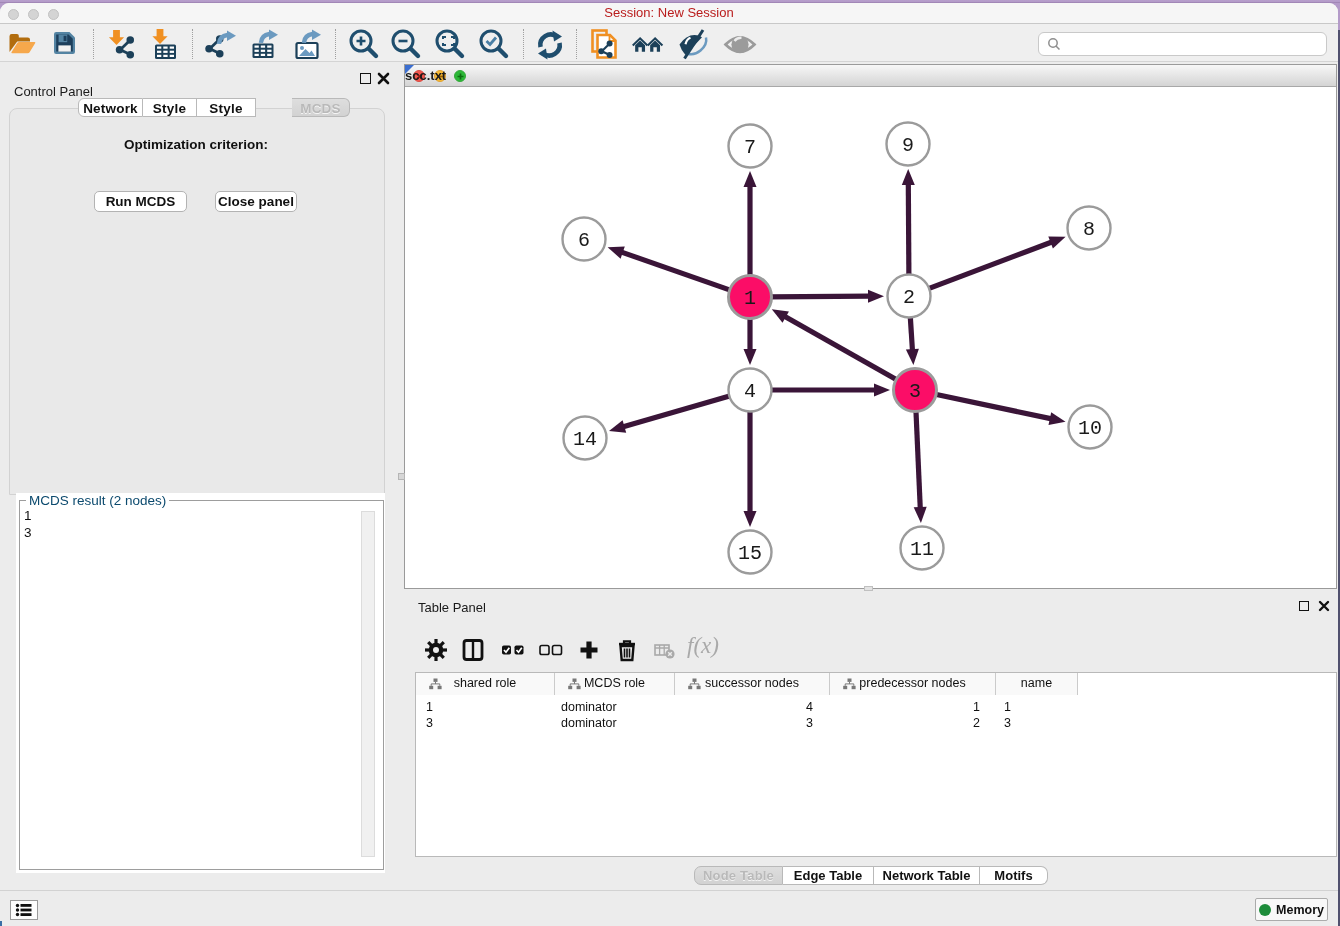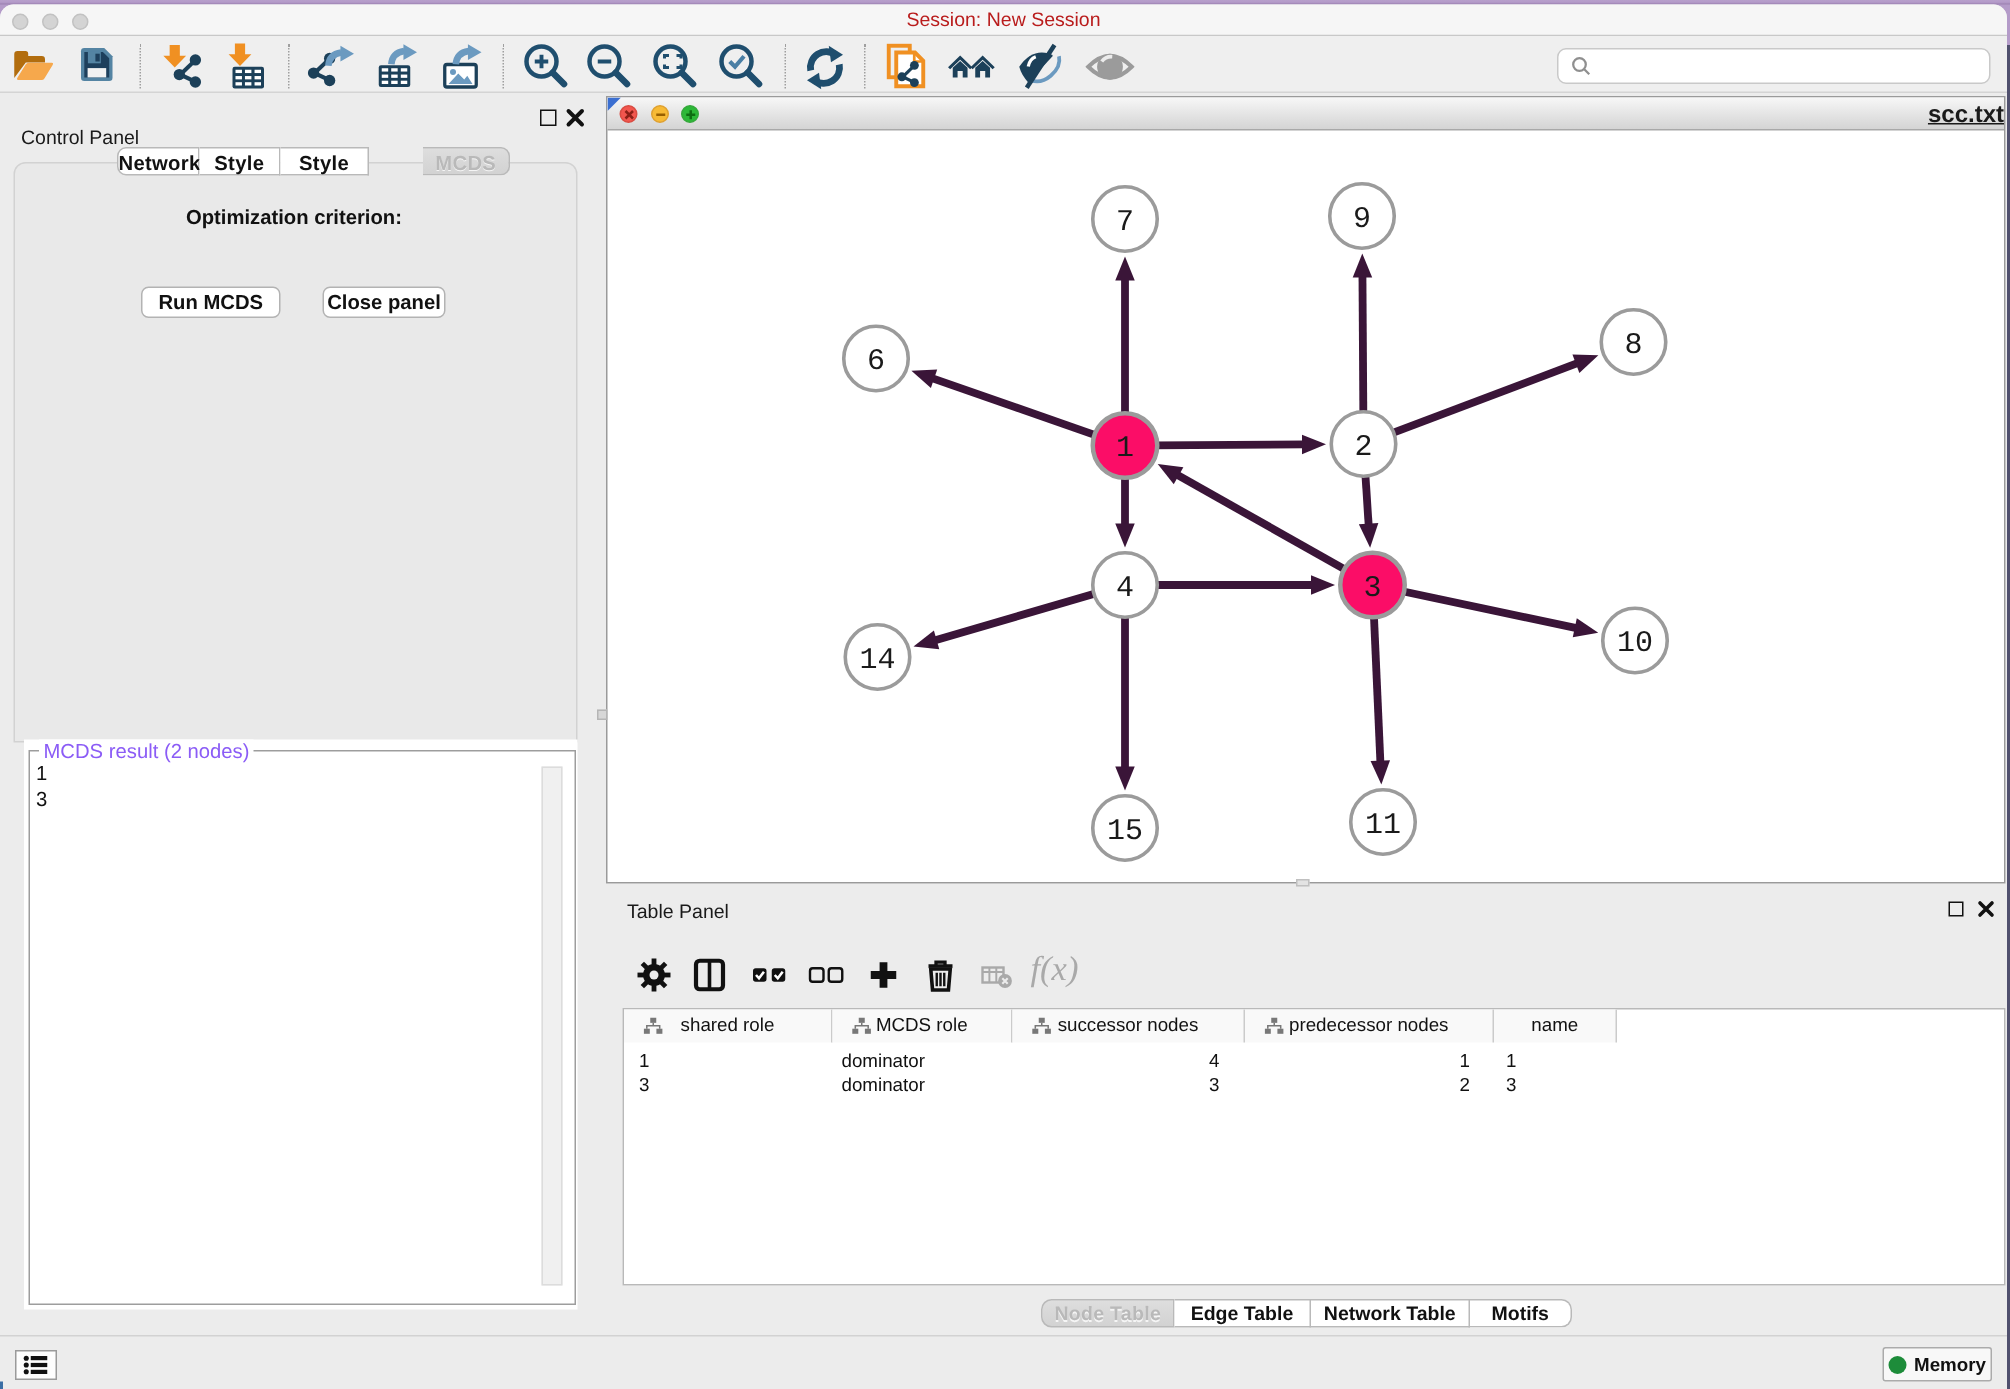--- a/index.html
+++ b/index.html
@@ -36,30 +36,30 @@
 #selbox{position:absolute;left:44px;top:95px;width:311px;height:22px;background:#fff;
  border:1px solid #b3b3b3;border-radius:5px;box-sizing:border-box;
  font-size:13.5px;font-weight:bold;color:#111;line-height:20px;padding-left:13px;}
 .btn{position:absolute;top:128px;height:21px;background:#fff;border:1px solid #b3b3b3;
  border-radius:5px;box-sizing:border-box;font-size:13.5px;font-weight:bold;color:#111;text-align:center;
  line-height:19px;}
 #resultwrap{position:absolute;left:16px;top:430px;width:369px;height:380px;background:#fff;}
 #fieldset{position:absolute;left:3px;top:7px;width:363px;height:368px;
  border:1px solid #9d9d9d;}
 #fieldlegend{position:absolute;left:6px;top:-8px;background:#fff;padding:0 3px;
- font-size:13.5px;color:#8b5cf6;}
+ font-size:13.5px;color:#0c4a6e;}
 #resultlist{position:absolute;left:8px;top:15px;font-size:13.5px;color:#111;line-height:16.5px;}
 #rscroll{position:absolute;left:345px;top:18px;width:14px;height:346px;background:#f0f0f0;
  border:1px solid #dcdcdc;box-sizing:border-box;}
 
 #netwin{position:absolute;left:404px;top:61px;width:933px;height:525px;
  border:1px solid #9a9a9a;box-sizing:border-box;background:#fff;}
 #nettitle{position:absolute;left:0;top:0;width:100%;height:21px;
  background:linear-gradient(#f7f7f7,#d4d4d4);border-bottom:1px solid #a8a8a8;}
-#nettitle .t{position:absolute;top:3px;width:100%;text-align:right;font-size:16px;font-weight:bold;color:#1a1a1a;text-decoration:underline;}
+#nettitle .t{position:absolute;top:3px;width:100%;text-align:left;font-size:13px;font-weight:bold;color:#1a1a1a;}
 .mac{position:absolute;top:5px;width:12px;height:12px;border-radius:50%;box-sizing:border-box;}
 #graph{position:absolute;left:0;top:22px;}
 #graph text{font-size:20px;fill:#1a1a1a;text-anchor:middle;font-family:"Liberation Mono",monospace;}
 
 #tpanel{position:absolute;left:404px;top:593px;width:936px;height:294px;background:#ececec;}
 #tpanel .hdr{position:absolute;left:14px;top:4px;font-size:13px;color:#1a1a1a;}
 #ttool{position:absolute;left:0;top:26px;width:100%;height:40px;}
 #ttable{position:absolute;left:11px;top:76px;width:922px;height:185px;background:#fff;
  border:1px solid #b9b9b9;box-sizing:border-box;}
 .th{position:absolute;top:0;height:22px;background:#f9f9f9;border-right:1px solid #cbcbcb;
@@ -230,21 +230,21 @@
       </svg>
     </div>
   <div id="cpanel">
     <div class="hdr">Control Panel</div>
     <div class="abs" style="left:360px;top:10px;width:11px;height:11px;border:1.5px solid #111;box-sizing:border-box"></div>
     <svg class="abs" style="left:377px;top:9px" width="13" height="13" viewBox="0 0 13 13">
         <path d="M2 2 L11 11 M11 2 L2 11" stroke="#111" stroke-width="2.6" stroke-linecap="round"></path>
       </svg>
     <div id="mcdspanel"></div>
     <div class="tabrow" style="left:78px;top:35px">
-      <div class="tab first" style="width:55px">Network</div>
+      <div class="tab first" style="width:65px">Network</div>
       <div class="tab" style="width:54px">Style</div>
       <div class="tab" style="width:59px">Style</div>
       <div class="tab last sel" style="width:58px">MCDS</div>
     </div>
     <div id="optlabel">Optimization criterion:</div>
     <div class="btn" style="left:94px;width:93px">Run MCDS</div>
     <div class="btn" style="left:215px;width:82px">Close panel</div>
     <div id="resultwrap">
       <div id="fieldset">
           <div id="fieldlegend">MCDS result (2 nodes)</div>

